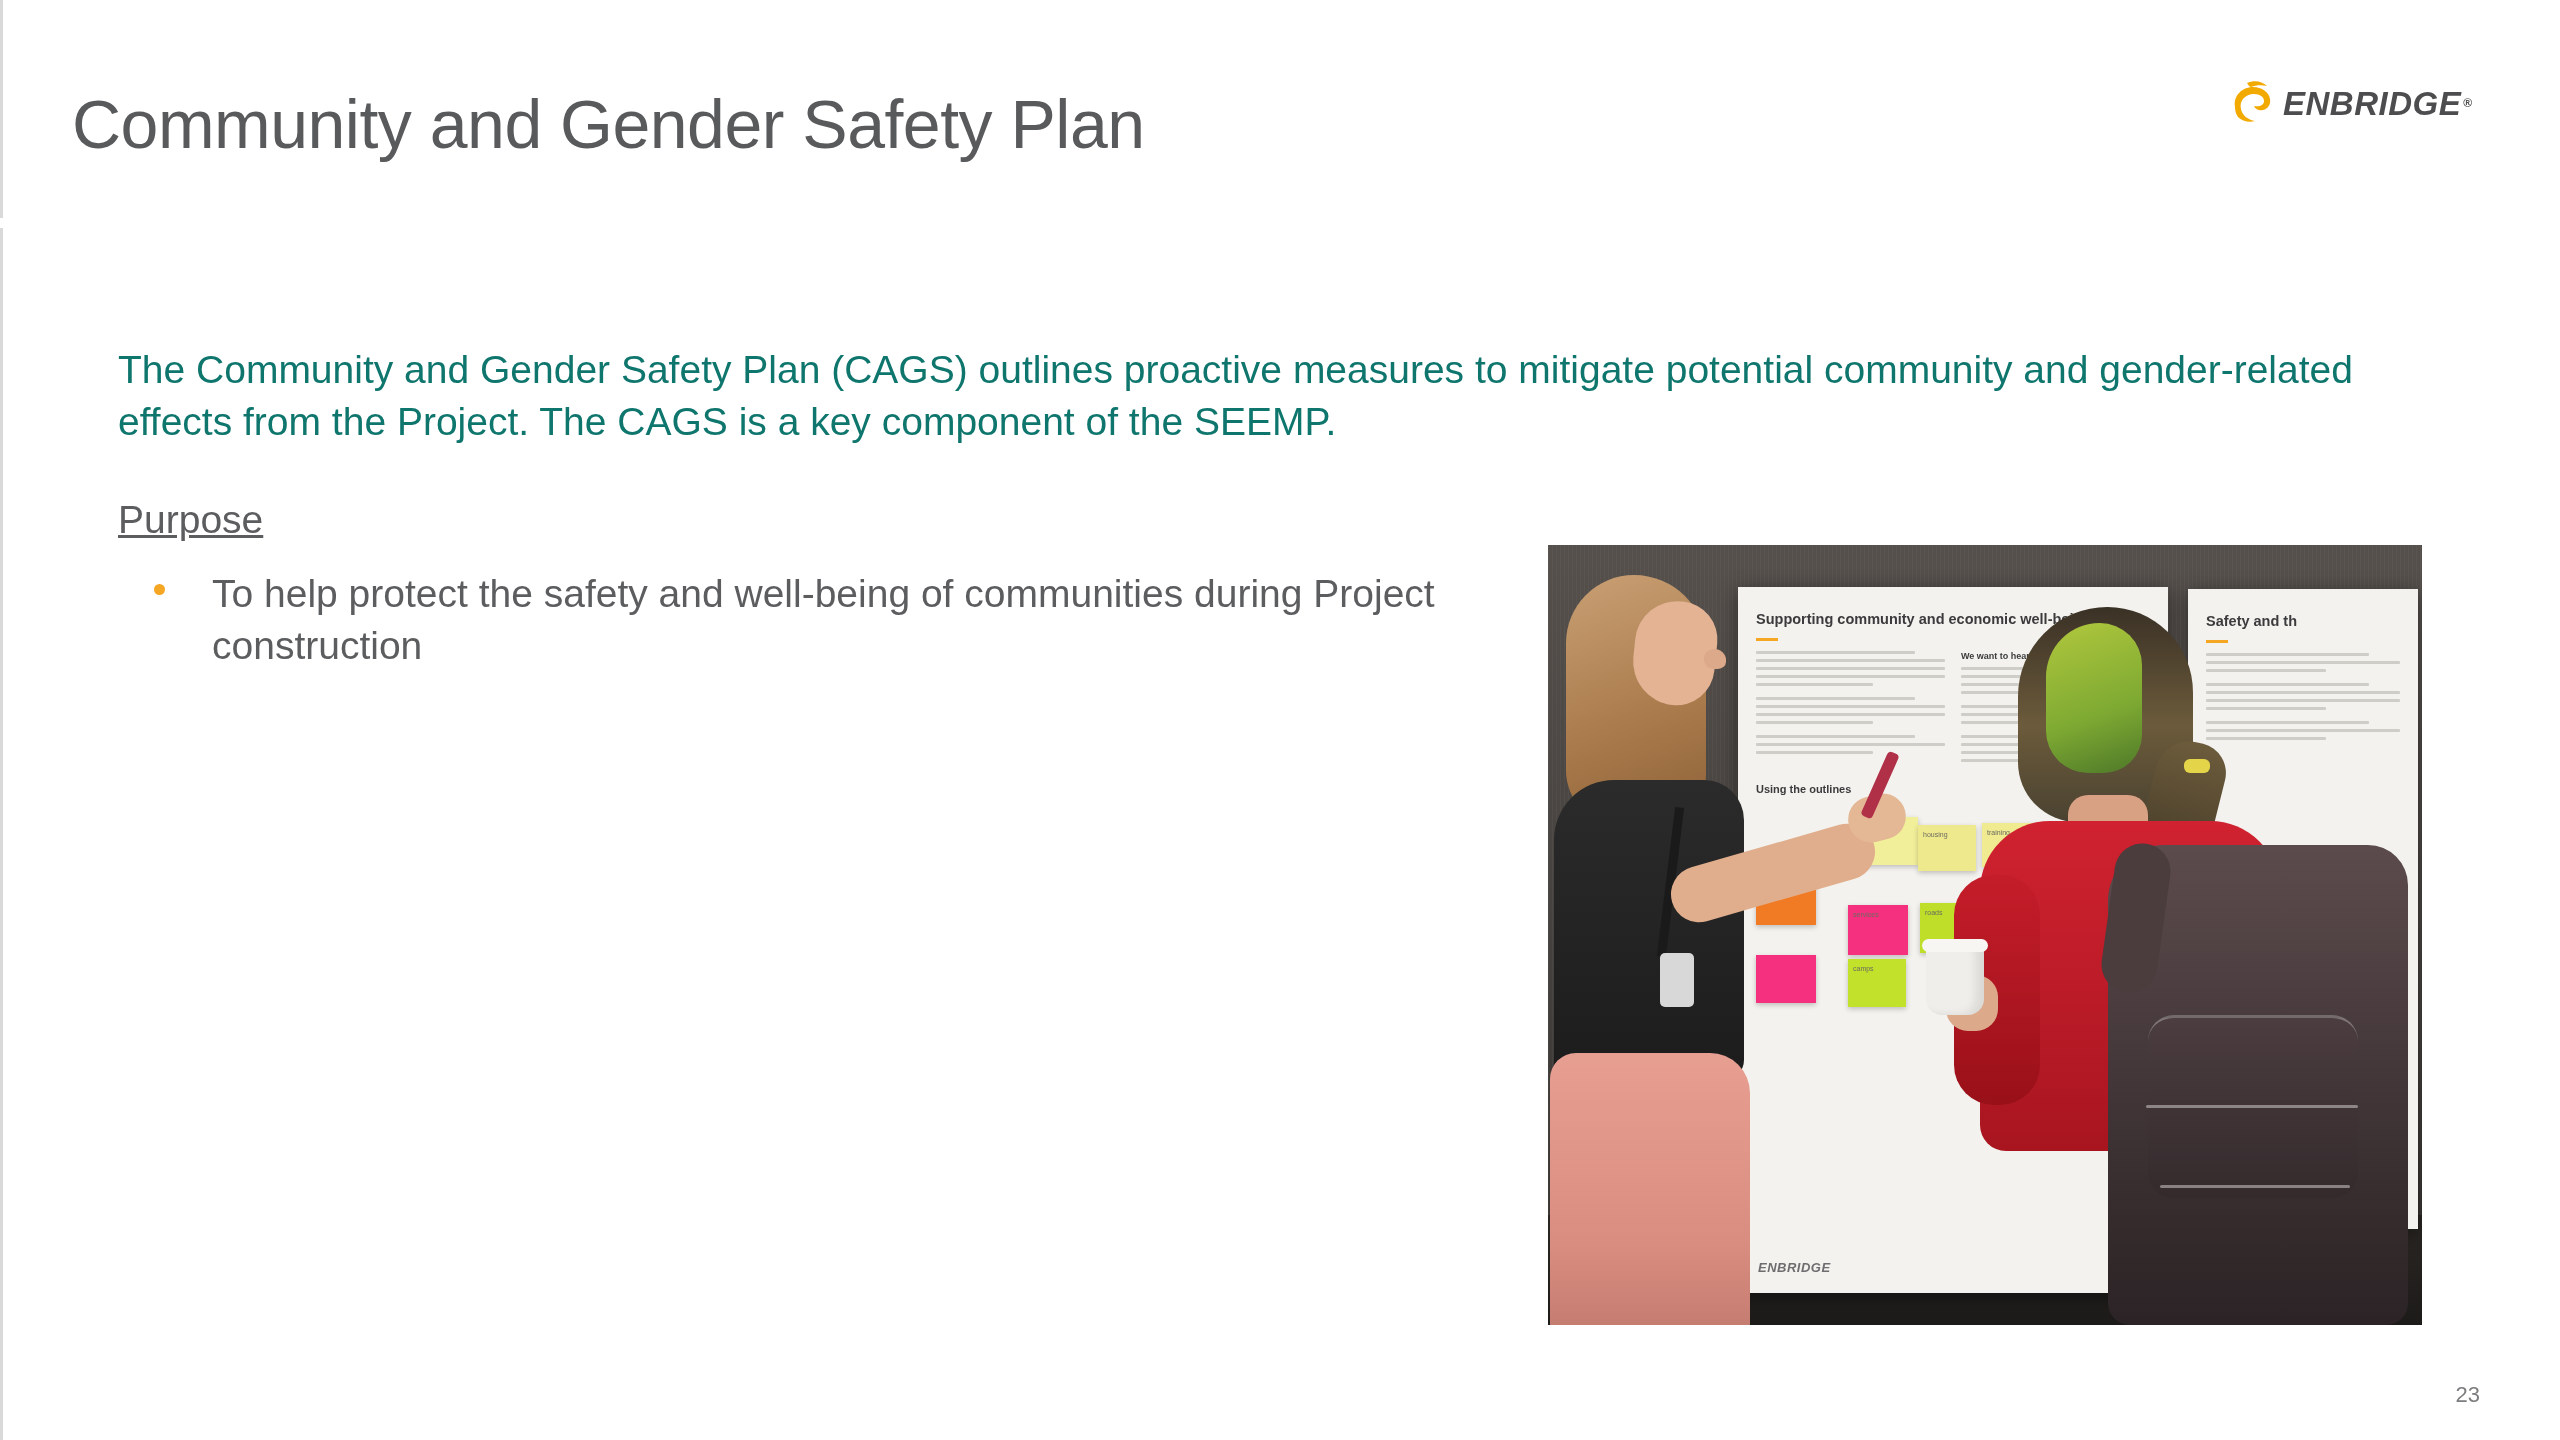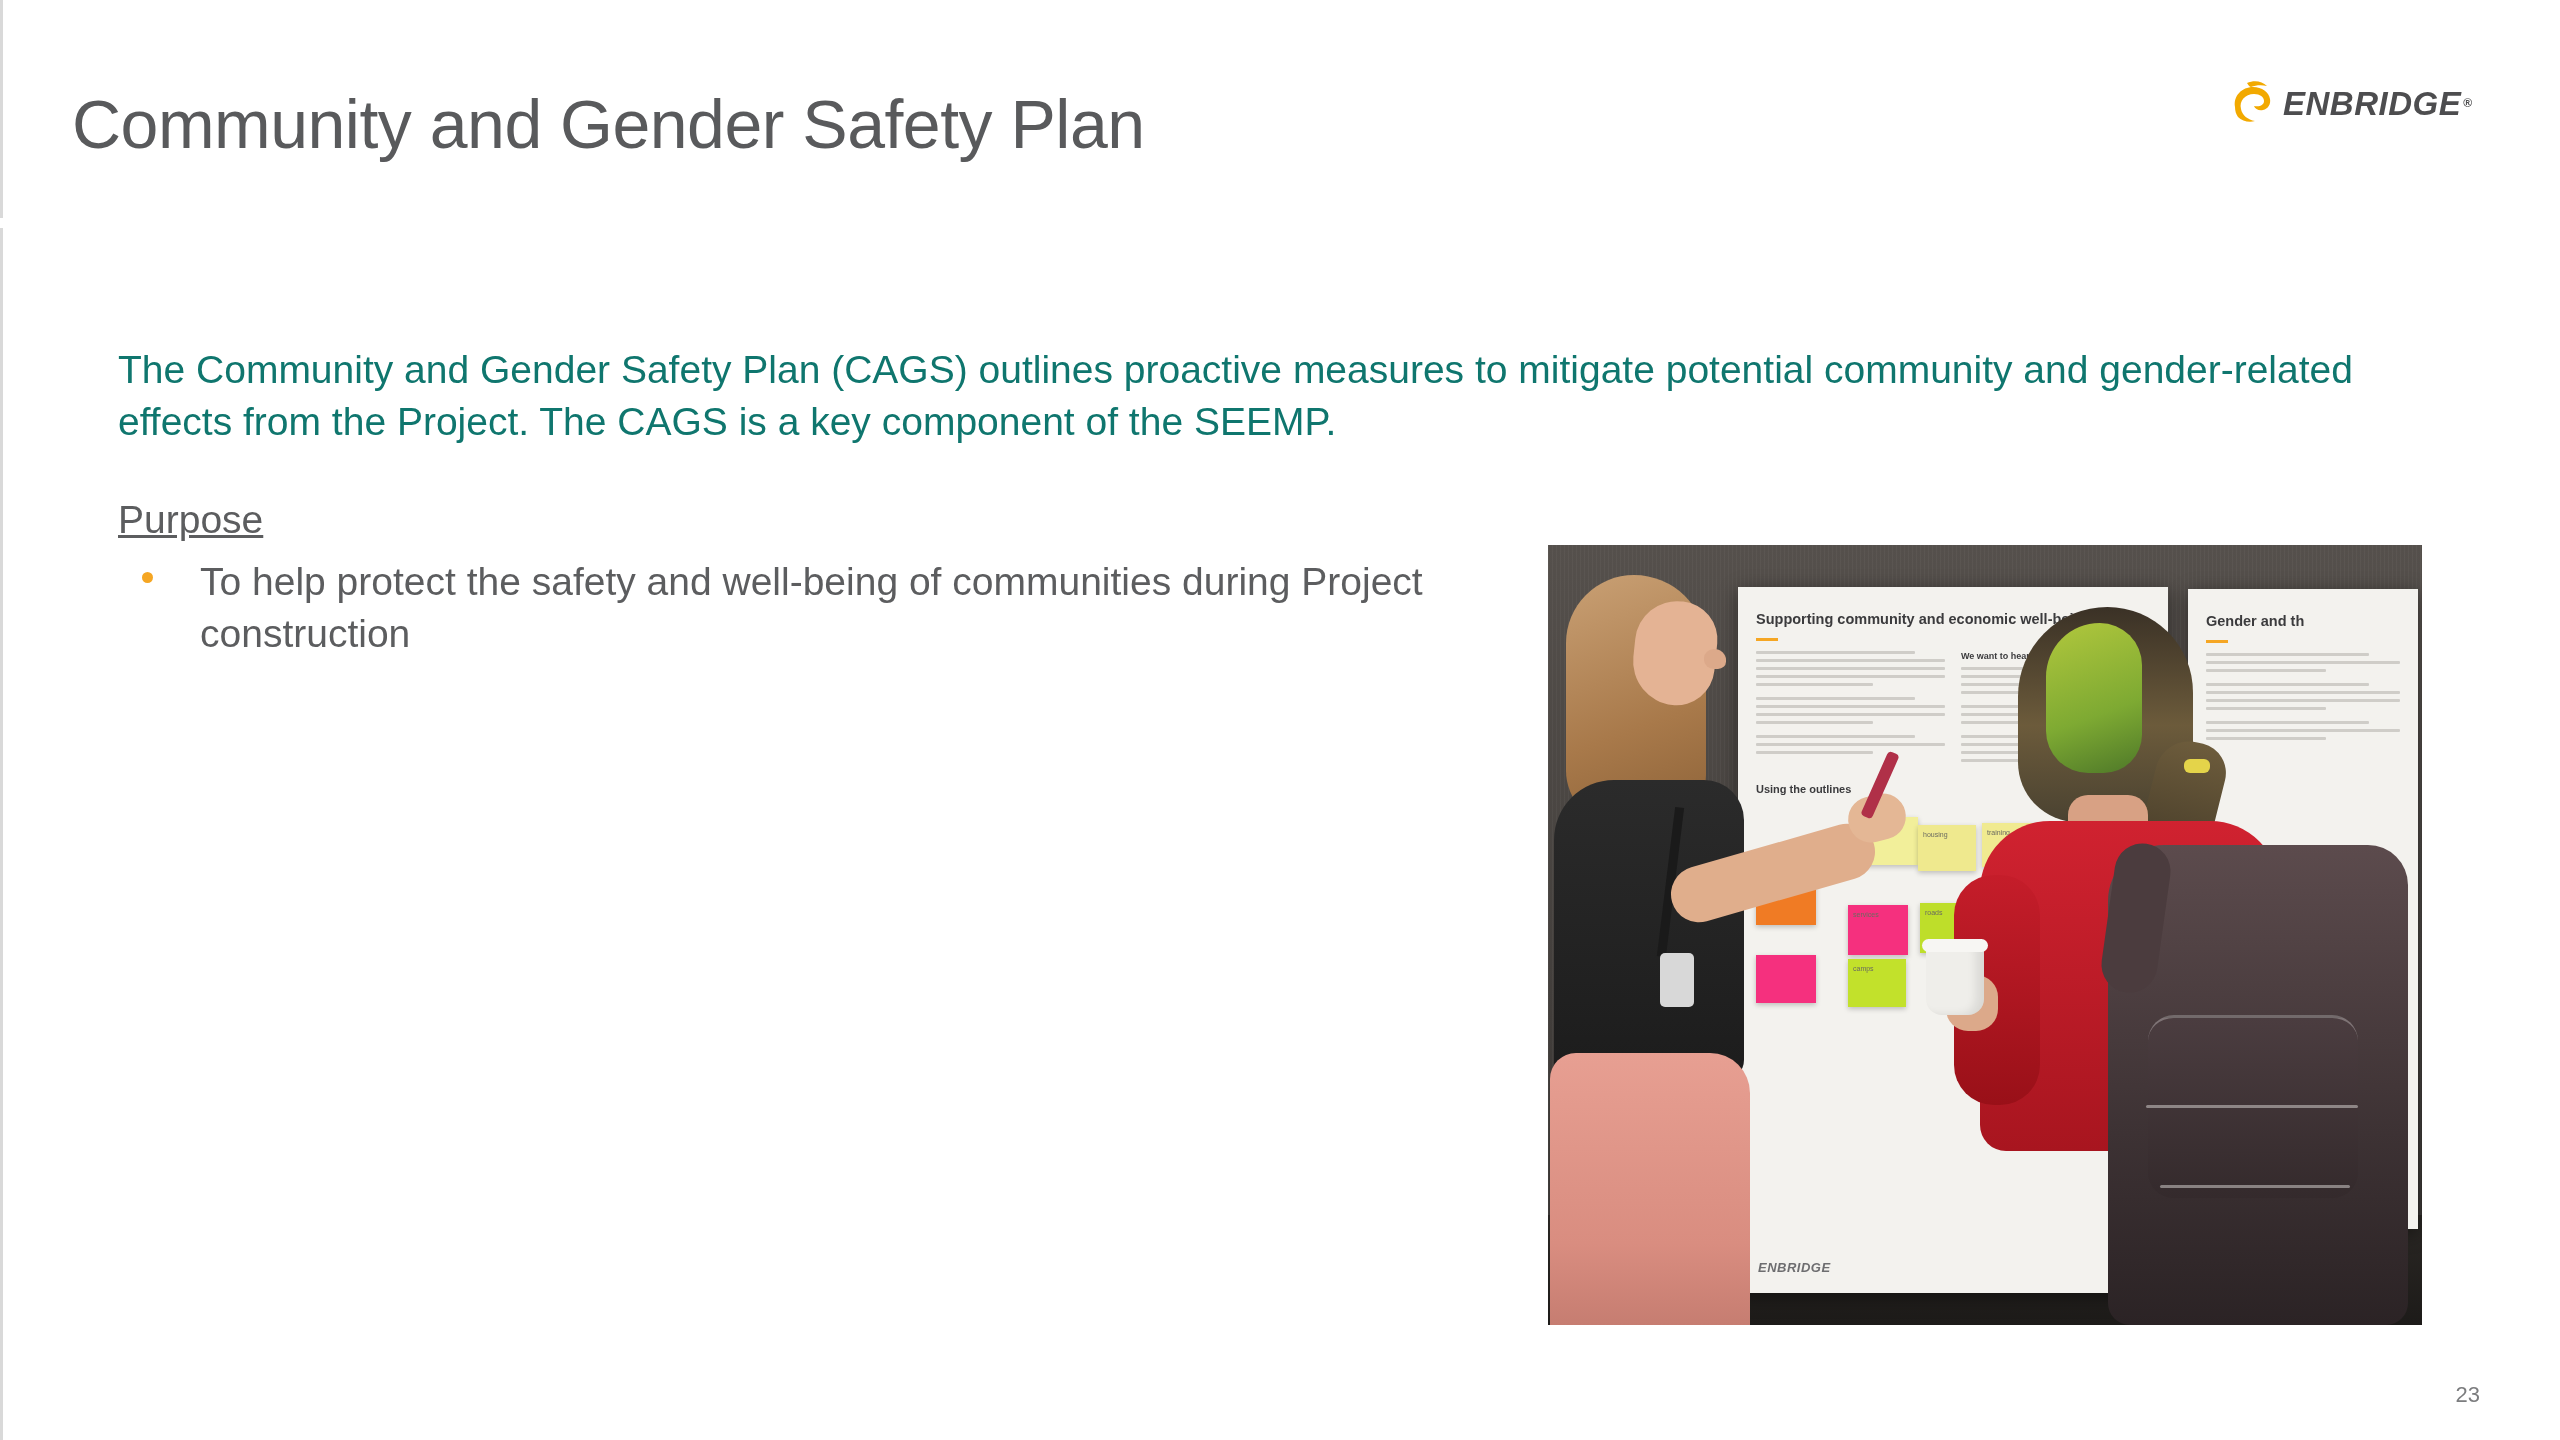--- a/index.html
+++ b/index.html
@@ -97,21 +97,21 @@
     font-size: 39px;
     color: #5c5d5f;
     text-decoration: underline;
   }
 
   .bullets {
     position: absolute;
     left: 118px;
     top: 552px;
     width: 1420px;
-    margin: 4px;
+    margin: 16px;
     padding: 0;
     list-style: none;
   }
   .bullets li {
     position: relative;
     padding-left: 78px;
     font-size: 39px;
     line-height: 1.33;
     color: #5c5d5f;
     margin-bottom: 6px;
@@ -462,21 +462,21 @@
       <span>To help protect the safety and well-being of communities during Project construction</span>
     </li>
   </ul>
 
   <div class="photo">
     <div class="photo-inner">
       <div class="wall"></div>
       <div class="floor"></div>
 
       <div class="board board-right">
-        <div class="board-head">Gender and th</div>
+        <div class="board-head">Safety and th</div>
         <div class="board-rule"></div>
         <div class="board-cols">
           <div class="board-col">
             <div class="lines">
               <i class="m"></i>
                 <i></i>
                 <i class="s g"></i>
               <i class="m"></i>
                 <i></i>
                 <i></i>

